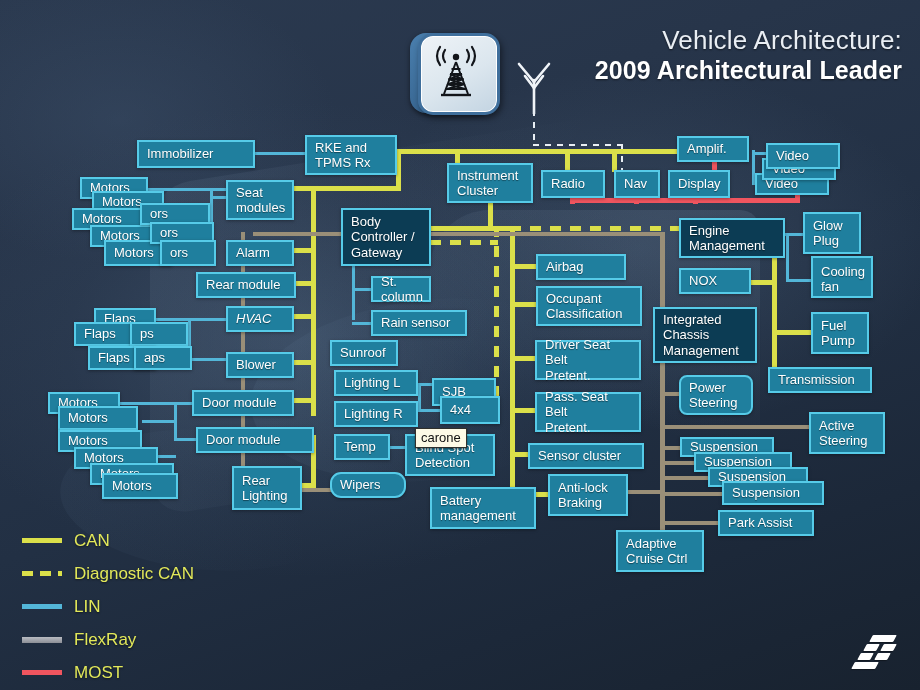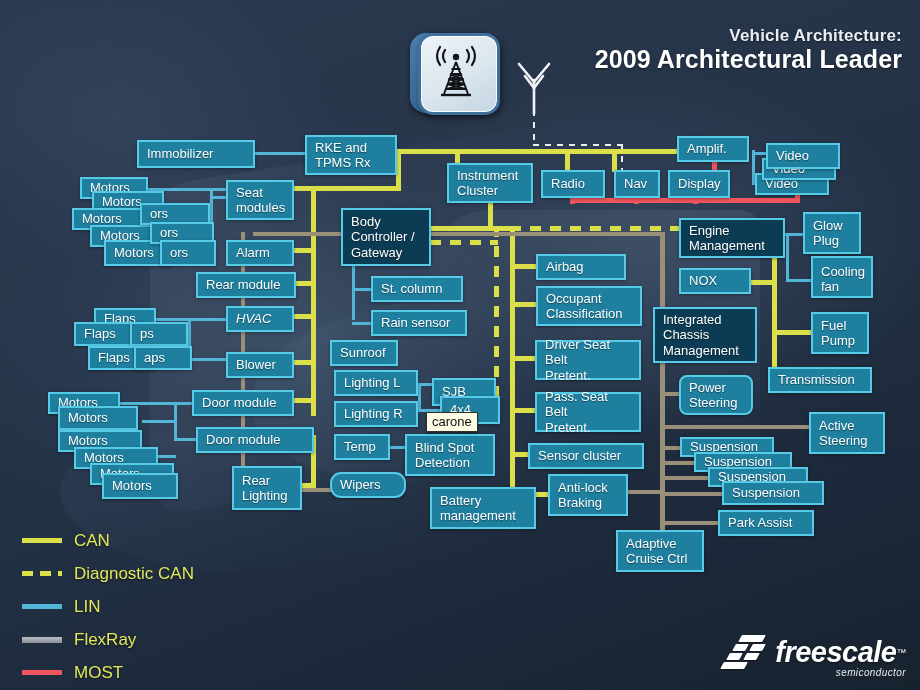--- a/index.html
+++ b/index.html
@@ -26,21 +26,21 @@
     border-radius:60px 20px 80px 10px;}
   #bg3{left:250px;top:300px;width:360px;height:180px;
     background:linear-gradient(95deg,rgba(120,150,180,.09),rgba(0,0,0,0) 75%);
     transform:rotate(-6deg);border-radius:50%;}
   #bg4{left:60px;top:430px;width:300px;height:140px;
     background:linear-gradient(80deg,rgba(110,140,172,.07),rgba(0,0,0,0) 80%);
     transform:rotate(4deg);border-radius:50%;}
 
   
   #title{position:absolute;right:18px;top:26px;text-align:right;line-height:1.14;}
-  #title .l1{font-size:17px;color:#e9eef4;font-weight:700;letter-spacing:.2px;
+  #title .l1{font-size:26px;color:#e9eef4;font-weight:400;letter-spacing:.2px;
     text-shadow:0 1px 2px rgba(0,0,0,.55);}
   #title .l2{font-size:25px;color:#ffffff;font-weight:bold;letter-spacing:.1px;
     text-shadow:0 1px 2px rgba(0,0,0,.55);}
 
   
   .line{position:absolute;}
   .can{background:#dbe04a;}
   .lin{background:#53b6d8;}
   .most{background:#f0555f;}
   .flex{background:#9a8f78;}
@@ -262,21 +262,21 @@
       </div>
       <div class="box" style="left: 196px; top: 427px; width: 118px; height: 26px;">
         <span>Door module</span>
       </div>
       <div class="box" style="left: 232px; top: 466px; width: 70px; height: 44px;">
         <span>Rear<br>Lighting</span>
       </div>
       <div class="box dark" style="left: 341px; top: 208px; width: 90px; height: 58px;">
         <span>Body<br>Controller /<br>Gateway</span>
       </div>
-      <div class="box" style="left: 371px; top: 276px; width: 92px; height: 26px;">
+      <div class="box" style="left: 371px; top: 276px; width: 60px; height: 26px;">
         <span>St. column</span>
       </div>
       <div class="box" style="left: 371px; top: 310px; width: 96px; height: 26px;">
         <span>Rain sensor</span>
       </div>
       <div class="box" style="left: 330px; top: 340px; width: 68px; height: 26px;">
         <span>Sunroof</span>
       </div>
       <div class="box" style="left: 334px; top: 370px; width: 84px; height: 26px;">
         <span>Lighting L</span>
@@ -443,21 +443,21 @@
         <span>Motors</span>
       </div>
       <div class="box" style="left: 90px; top: 463px; width: 84px; height: 22px; z-index: 14;">
         <span>Motors</span>
       </div>
       <div class="box" style="left: 102px; top: 473px; width: 76px; height: 26px; z-index: 15;">
         <span>Motors</span>
       </div>
     </div>
 
-  <div id="tooltip" style="left:415px;top:412px;margin-left:11px;">carone</div>
+  <div id="tooltip" style="left:415px;top:428px;">carone</div>
 
   <div id="legend">
       <div class="lgrow">
         <div class="lgswatch" style="background: rgb(219, 224, 74);"></div>
         <div class="lglabel">CAN</div>
       </div>
       <div class="lgrow">
         <div class="lgswatch dash"></div>
         <div class="lglabel">Diagnostic CAN</div>
       </div>
@@ -477,19 +477,15 @@
 
   <div id="logo">
     <div id="logomark">
       <div class="stripe" style="left:18px;top:1px;width:24px;"></div>
       <div class="stripe" style="left:12px;top:10px;width:13px;"></div>
       <div class="stripe" style="left:29px;top:10px;width:13px;"></div>
       <div class="stripe" style="left:6px;top:19px;width:13px;"></div>
       <div class="stripe" style="left:23px;top:19px;width:13px;"></div>
       <div class="stripe" style="left:0px;top:28px;width:24px;"></div>
     </div>
-    <div id="logotext">
-      <div><span class="w">freescale</span><span class="w tm">™</span></div>
-      <div class="sub">semiconductor</div>
-    </div>
   </div>
 
 </div>
 
 </body></html>

